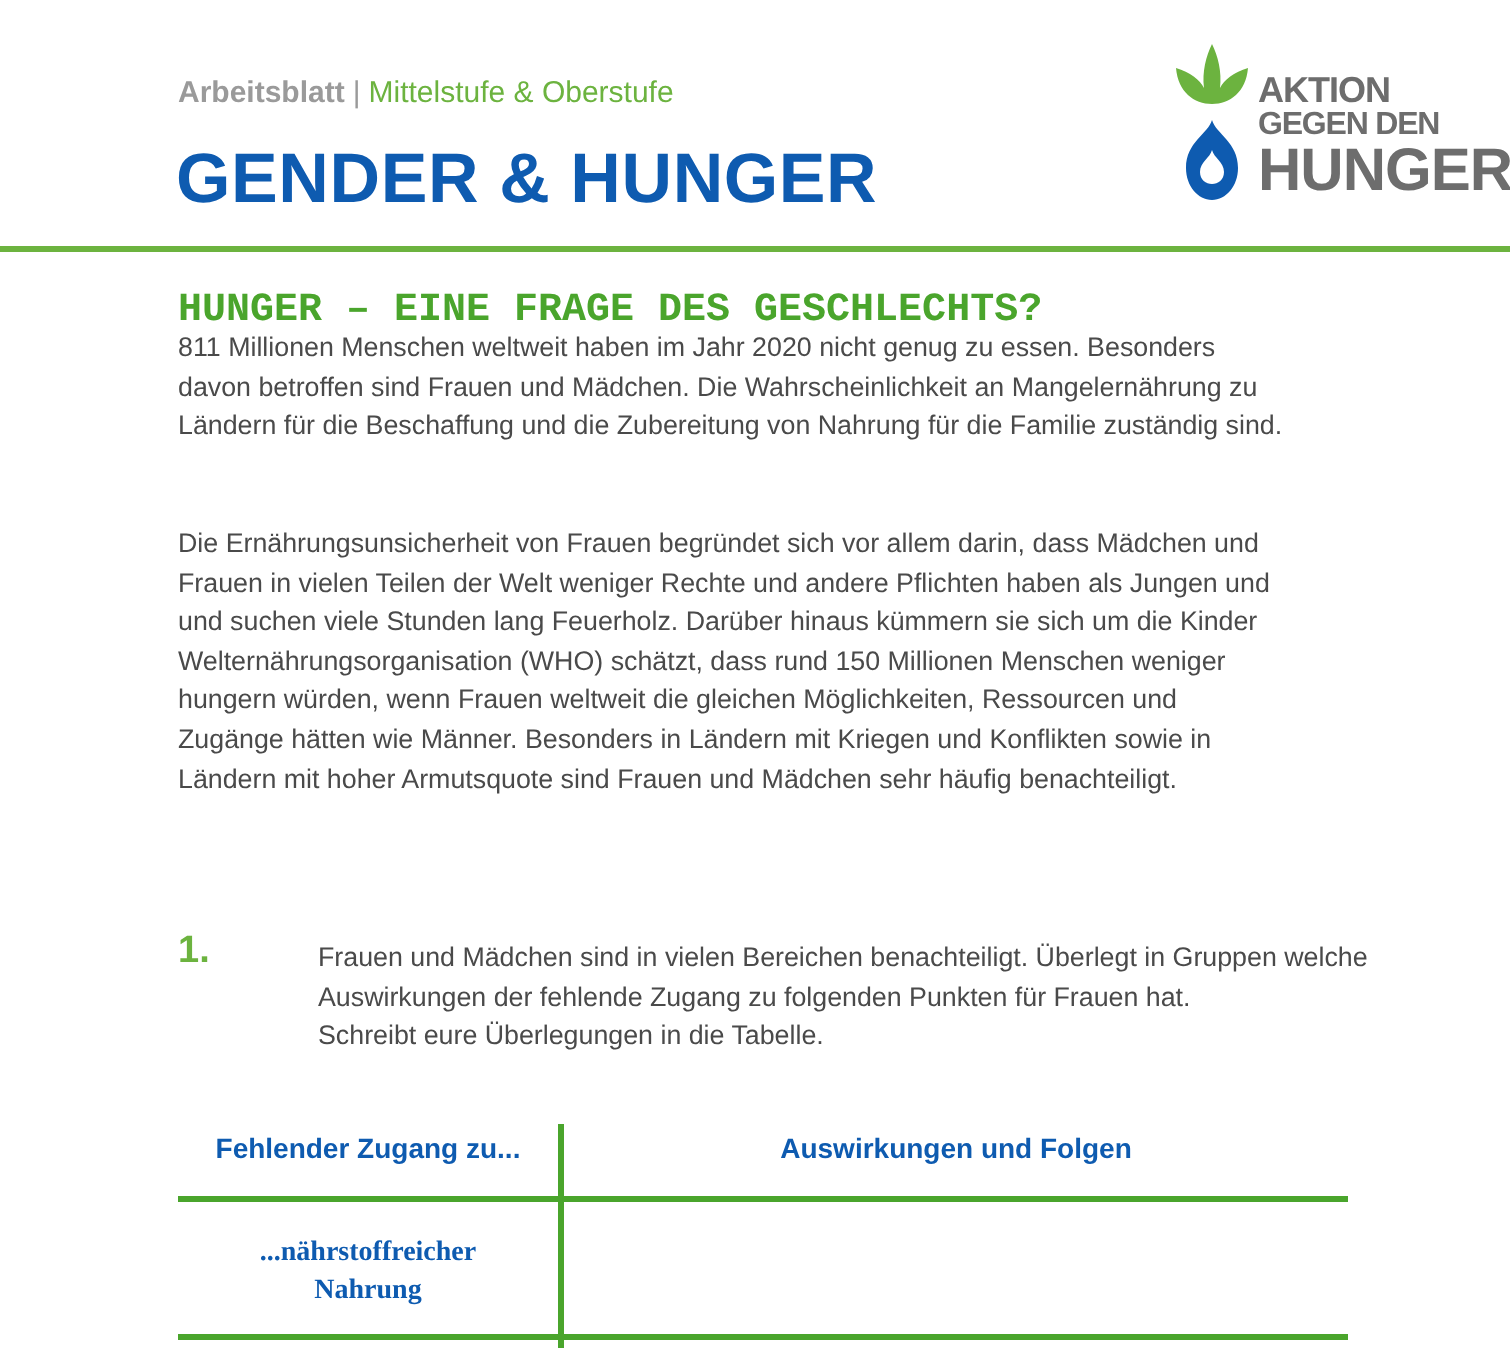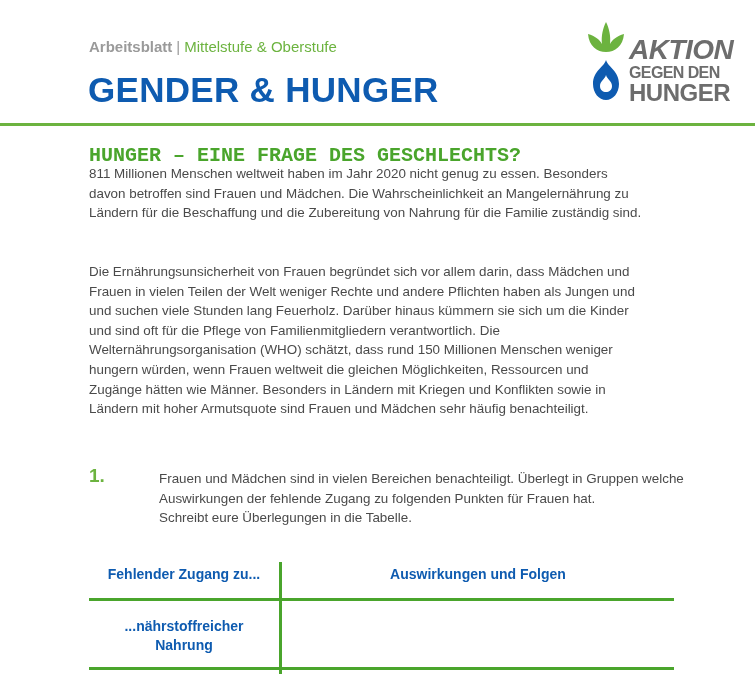--- a/index.html
+++ b/index.html
@@ -7,23 +7,23 @@
 
   .subheader { position: absolute; left: 89px; top: 38px; font-size: 15px; line-height: 18px; white-space: nowrap; }
   .subheader .lbl { color: #9a9a9a; font-weight: bold; }
   .subheader .sep { color: #9a9a9a; margin: 0 4px; }
   .subheader .lvl { color: #6cb33f; }
 
   .main-title { position: absolute; left: 88px; top: 70px; font-size: 35px; line-height: 40px; font-weight: bold; color: #0e5bb0; letter-spacing: 0.3px; white-space: nowrap; }
 
   .logo { position: absolute; left: 585px; top: 22px; width: 170px; height: 88px; }
   .logo-text { position: absolute; left: 44px; top: 14px; color: #6d6d6d; font-weight: bold; line-height: 1; white-space: nowrap; }
-  .logo-text .l1 { font-size: 28px; letter-spacing: -0.5px; font-style: italic; }
+  .logo-text .l1 { font-size: 18px; letter-spacing: -0.5px; }
   .logo-text .l2 { font-size: 16px; letter-spacing: -0.6px; margin-top: 1px; }
-  .logo-text .l3 { font-size: 24px; letter-spacing: -0.5px; margin-top: 0px; }
+  .logo-text .l3 { font-size: 30px; letter-spacing: -0.5px; margin-top: 0px; }
 
   .top-rule { position: absolute; left: 0; top: 123px; width: 755px; height: 3px; background: #6cb33f; }
 
   .section-title { position: absolute; left: 89px; top: 144px; font-size: 20px; line-height: 24px; font-weight: bold; color: #4aa52c; white-space: nowrap; font-family: Liberation Mono, monospace; }
 
   .para { position: absolute; left: 89px; width: 650px; font-size: 13.4px; line-height: 19.6px; color: #4a4a4a; }
   .para1 { top: 164px; }
   .para2 { top: 262px; }
   .para span { display: block; white-space: nowrap; }
 
@@ -32,21 +32,21 @@
   .task-text { position: absolute; left: 25px; top: 0; font-size: 13.4px; line-height: 19.6px; color: #4a4a4a; white-space: nowrap; }
   .task-text span { display: block; margin-left: 45px; }
 
   .tbl { position: absolute; left: 89px; top: 560px; width: 585px; height: 114px; }
   .tbl .vline { position: absolute; left: 190px; top: 2px; width: 3px; height: 112px; background: #4aa52c; }
   .tbl .hline1 { position: absolute; left: 0; top: 38px; width: 585px; height: 3px; background: #4aa52c; }
   .tbl .hline2 { position: absolute; left: 0; top: 107px; width: 585px; height: 3px; background: #4aa52c; }
   .tbl .th1 { position: absolute; left: 0; top: 6px; width: 190px; text-align: center; font-size: 14px; font-weight: bold; color: #0e5bb0; }
   .tbl .th2 { position: absolute; left: 193px; top: 6px; width: 392px; text-align: center; font-size: 14px; font-weight: bold; color: #0e5bb0; }
   .tbl .td1 { position: absolute; left: 0; top: 57px; width: 190px; text-align: center; font-size: 14px; line-height: 19px; font-weight: bold; color: #0e5bb0; }
-  .tbl .td1 span { display: block; }
+  .tbl .td1 span { display: block; font-family: Liberation Serif, serif; }
   .tbl .td2 { position: absolute; left: 193px; top: 41px; width: 392px; height: 66px; }
 </style>
 </head>
 <body>
 
 <div class="subheader">
   <span class="lbl">Arbeitsblatt</span><span class="sep">|</span><span class="lvl">Mittelstufe &amp; Oberstufe</span>
 </div>
 
 <div class="main-title">GENDER &amp; HUNGER</div>
@@ -71,21 +71,20 @@
 <div class="para para1">
   <span>811 Millionen Menschen weltweit haben im Jahr 2020 nicht genug zu essen. Besonders</span>
   <span>davon betroffen sind Frauen und Mädchen. Die Wahrscheinlichkeit an Mangelernährung zu</span>
   <span>Ländern für die Beschaffung und die Zubereitung von Nahrung für die Familie zuständig sind.</span>
 </div>
 
 <div class="para para2">
   <span>Die Ernährungsunsicherheit von Frauen begründet sich vor allem darin, dass Mädchen und</span>
   <span>Frauen in vielen Teilen der Welt weniger Rechte und andere Pflichten haben als Jungen und</span>
   <span>und suchen viele Stunden lang Feuerholz. Darüber hinaus kümmern sie sich um die Kinder</span>
-  <span>und sind oft für die Pflege von Familienmitgliedern verantwortlich. Die</span>
   <span>Welternährungsorganisation (WHO) schätzt, dass rund 150 Millionen Menschen weniger</span>
   <span>hungern würden, wenn Frauen weltweit die gleichen Möglichkeiten, Ressourcen und</span>
   <span>Zugänge hätten wie Männer.  Besonders in Ländern mit Kriegen und Konflikten sowie in</span>
   <span>Ländern mit hoher Armutsquote sind Frauen und Mädchen sehr häufig benachteiligt.</span>
 </div>
 
 <div class="task">
   <div class="task-num">1.</div>
   <div class="task-text">
     <span>Frauen und Mädchen sind in vielen Bereichen benachteiligt. Überlegt in Gruppen welche</span>

